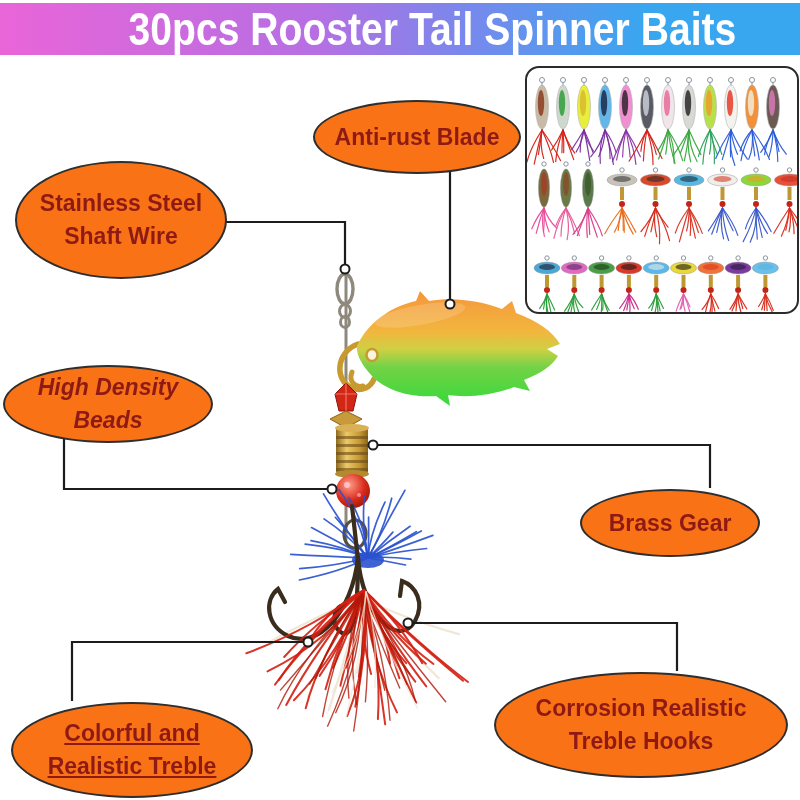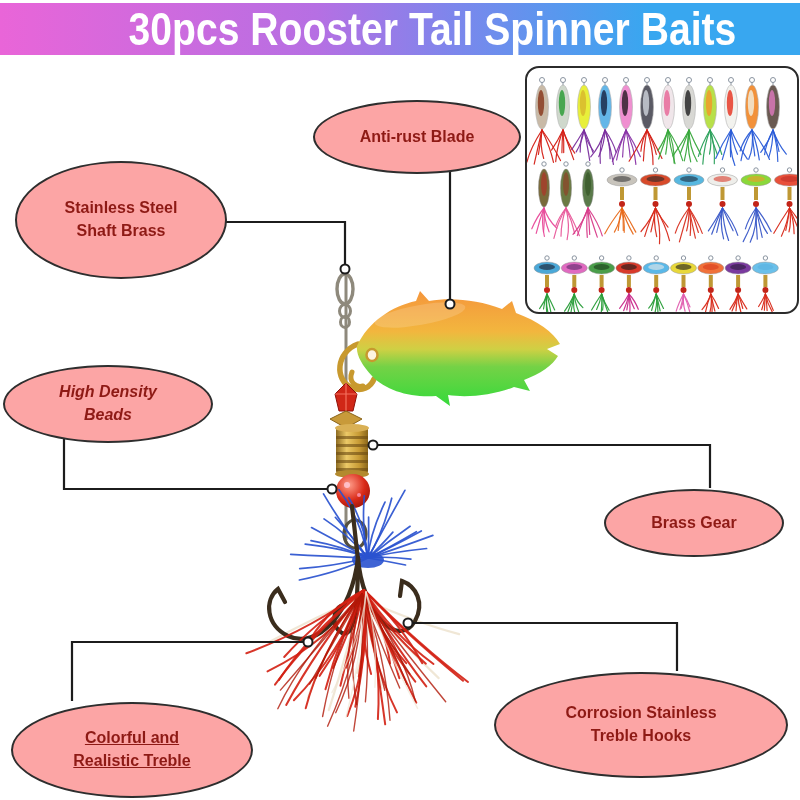--- a/index.html
+++ b/index.html
@@ -6,23 +6,23 @@
   .page{position:relative;width:800px;height:800px;background:#ffffff;overflow:hidden;
         font-family:"Liberation Sans", sans-serif;}
   .banner{position:absolute;left:0;top:3px;width:800px;height:52px;
           display:flex;align-items:center;justify-content:center;padding-left:32px;}
   .banner-text{color:#fff;font-size:46px;font-weight:700;letter-spacing:0px;
                transform:scaleX(0.85);white-space:nowrap;}
   .inset{position:absolute;left:525px;top:66px;width:270px;height:244px;
          background:#fff;border:2px solid #2b2b2b;border-radius:14px;z-index:3;overflow:hidden;}
   .inset svg{display:block;width:100%;height:100%;}
   .overlay{position:absolute;left:0;top:0;width:800px;height:800px;z-index:1;}
-  .callout{position:absolute;z-index:2;background:#fca5a5;border:2px solid #2e2e2e;border-radius:50%;
+  .callout{position:absolute;z-index:2;background:#f97316;border:2px solid #2e2e2e;border-radius:50%;
            display:flex;flex-direction:column;align-items:center;justify-content:center;
-           text-align:center;font-weight:700;font-size:16px;line-height:1.42;}
+           text-align:center;font-weight:700;font-size:23px;line-height:1.42;}
 </style>
 </head>
 <body>
 
 <div class="page">
 
   <header class="banner" style="background: linear-gradient(90deg, rgb(233, 101, 216) 0%, rgb(182, 111, 227) 38%, rgb(123, 135, 236) 55%, rgb(56, 167, 240) 78%);">
     <span class="banner-text" style="color: rgb(255, 255, 255);">30pcs Rooster Tail Spinner Baits</span>
   </header>
 
@@ -591,39 +591,39 @@
           <path d="M238.4 226 Q239.7 233.1 240.1 242.5" stroke="#d82a1a" stroke-width="1.2" fill="none" stroke-linecap="round" opacity="0.95"></path>
           <path d="M238.4 226 Q237.7 234.6 237.4 242.2" stroke="#d82a1a" stroke-width="1.2" fill="none" stroke-linecap="round" opacity="0.95"></path>
           <path d="M238.4 226 Q237.2 234.0 234.7 241.7" stroke="#d82a1a" stroke-width="1.2" fill="none" stroke-linecap="round" opacity="0.95"></path>
           <path d="M238.4 226 Q236.0 231.6 231.6 238.5" stroke="#d82a1a" stroke-width="1.2" fill="none" stroke-linecap="round" opacity="0.95"></path>
         </g>
       </svg>
   </div>
 
   <div class="callout" style="left: 15px; top: 161px; width: 208px; height: 114px; color: rgb(142, 26, 21); border-color: rgb(46, 46, 46); justify-content: center;">
     <span>Stainless Steel</span>
-    <span>Shaft Brass</span>
+    <span>Shaft Wire</span>
   </div>
 
   <div class="callout" style="left: 313px; top: 100px; width: 204px; height: 70px; color: rgb(142, 26, 21); border-color: rgb(46, 46, 46);">
     <span>Anti-rust Blade</span>
   </div>
 
   <div class="callout" style="left: 3px; top: 365px; width: 206px; height: 74px; color: rgb(142, 26, 21); border-color: rgb(46, 46, 46); font-style: italic;">
     <span>High Density</span>
     <span>Beads</span>
   </div>
 
-  <div class="callout" style="left: 604px; top: 489px; width: 176px; height: 64px; color: rgb(142, 26, 21); border-color: rgb(46, 46, 46);">
+  <div class="callout" style="left: 580px; top: 489px; width: 176px; height: 64px; color: rgb(142, 26, 21); border-color: rgb(46, 46, 46);">
     <span>Brass Gear</span>
   </div>
 
   <div class="callout" style="left: 11px; top: 702px; width: 238px; height: 92px; color: rgb(142, 26, 21); border-color: rgb(46, 46, 46); text-decoration: underline;">
     <span>Colorful and</span>
     <span>Realistic Treble</span>
   </div>
 
   <div class="callout" style="left: 494px; top: 672px; width: 290px; height: 102px; color: rgb(142, 26, 21); border-color: rgb(46, 46, 46);">
-    <span>Corrosion Stainless</span>
+    <span>Corrosion Realistic</span>
     <span>Treble Hooks</span>
   </div>
 
 </div>
 
 </body></html>

